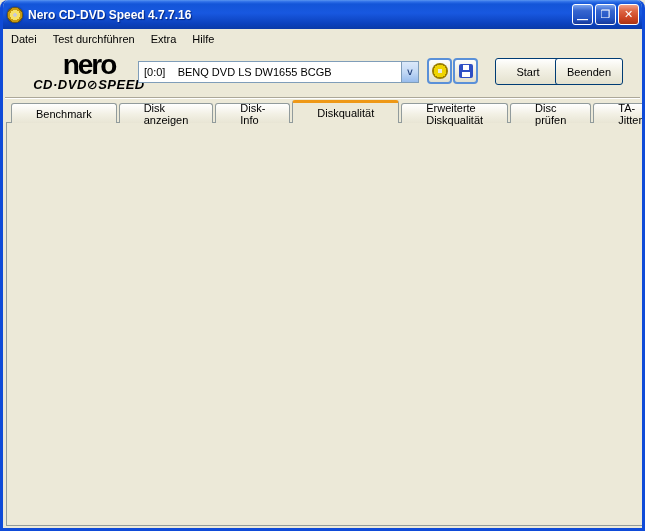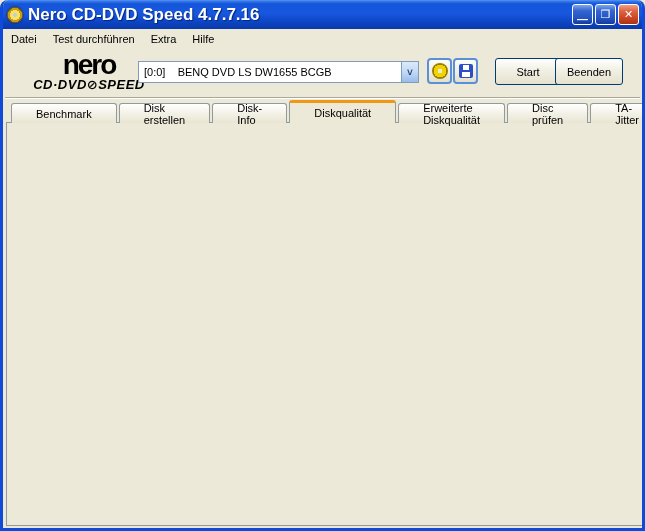--- a/index.html
+++ b/index.html
@@ -8,21 +8,21 @@
   .window { position:relative; width:645px; height:531px; background:#ECE9D8;
             border-left:3px solid #0F4BD8; border-right:3px solid #0F4BD8; border-bottom:3px solid #0F4BD8;
             border-radius:8px 8px 0 0; overflow:hidden; }
   
   .titlebar { position:absolute; left:-3px; top:0; width:645px; height:29px; border-radius:7px 7px 0 0;
     background:linear-gradient(180deg,#5A96F0 0%,#2E6FE8 6%,#1355D8 14%,#1858E0 45%,#0B41BD 82%,#0A3AA8 100%);
     display:flex; align-items:center; }
   .app-icon { width:16px; height:16px; margin:0 5px 0 7px; border-radius:50%;
     background:radial-gradient(circle at 50% 50%, #C8C8D8 0 2px, #F5E26A 2px 5px, #C89A10 5px 7px, #7A5C05 7px 8px);
     box-shadow:0 0 2px #00174F; flex:0 0 auto; }
-  .title-text { color:#fff; font-weight:bold; font-size:17px; text-shadow:1px 1px 1px #00257E; flex:1 1 auto; }
+  .title-text { color:#fff; font-weight:bold; font-size:12px; text-shadow:1px 1px 1px #00257E; flex:1 1 auto; }
   .winbtns { display:flex; gap:2px; margin-right:6px; }
   .winbtn { width:21px; height:21px; border:1px solid #fff; border-radius:3px; color:#fff; font-size:11px; font-weight:bold;
     display:flex; align-items:center; justify-content:center;
     background:linear-gradient(180deg,#7DA5EE 0%,#3665CF 30%,#2354C4 70%,#16399B 100%); }
   .winbtn.close { background:linear-gradient(180deg,#F0A088 0%,#DD6644 30%,#CC4422 70%,#A93312 100%); }
   .winbtn.min span { position:relative; top:4px; }
   
   .menubar { position:absolute; left:0; top:29px; width:639px; height:19px; background:#ECE9D8; display:flex; align-items:center; }
   .menu-item { padding:2px 8px; font-size:11px; color:#000; }
   
@@ -121,21 +121,21 @@
     <div class="tinybtn" style="left:450px;">
       <span class="floppy-ico"></span>
     </div>
     <div class="xpbtn" style="left:492px;width:66px;">Start</div>
     <div class="xpbtn" style="left:552px;width:68px;">Beenden</div>
     <div class="tb-sep"></div>
   </div>
 
   <div class="tabs">
     <div class="tab">Benchmark</div>
-    <div class="tab">Disk erstellen</div>
+    <div class="tab">Disk anzeigen</div>
     <div class="tab">Disk-Info</div>
     <div class="tab active">Diskqualität</div>
     <div class="tab">Erweiterte Diskqualität</div>
     <div class="tab">Disc prüfen</div>
     <div class="tab">TA-Jitter</div>
   </div>
 
   <div class="panel"></div>
 
   <svg id="chartTop" class="chart" width="472" height="166">

